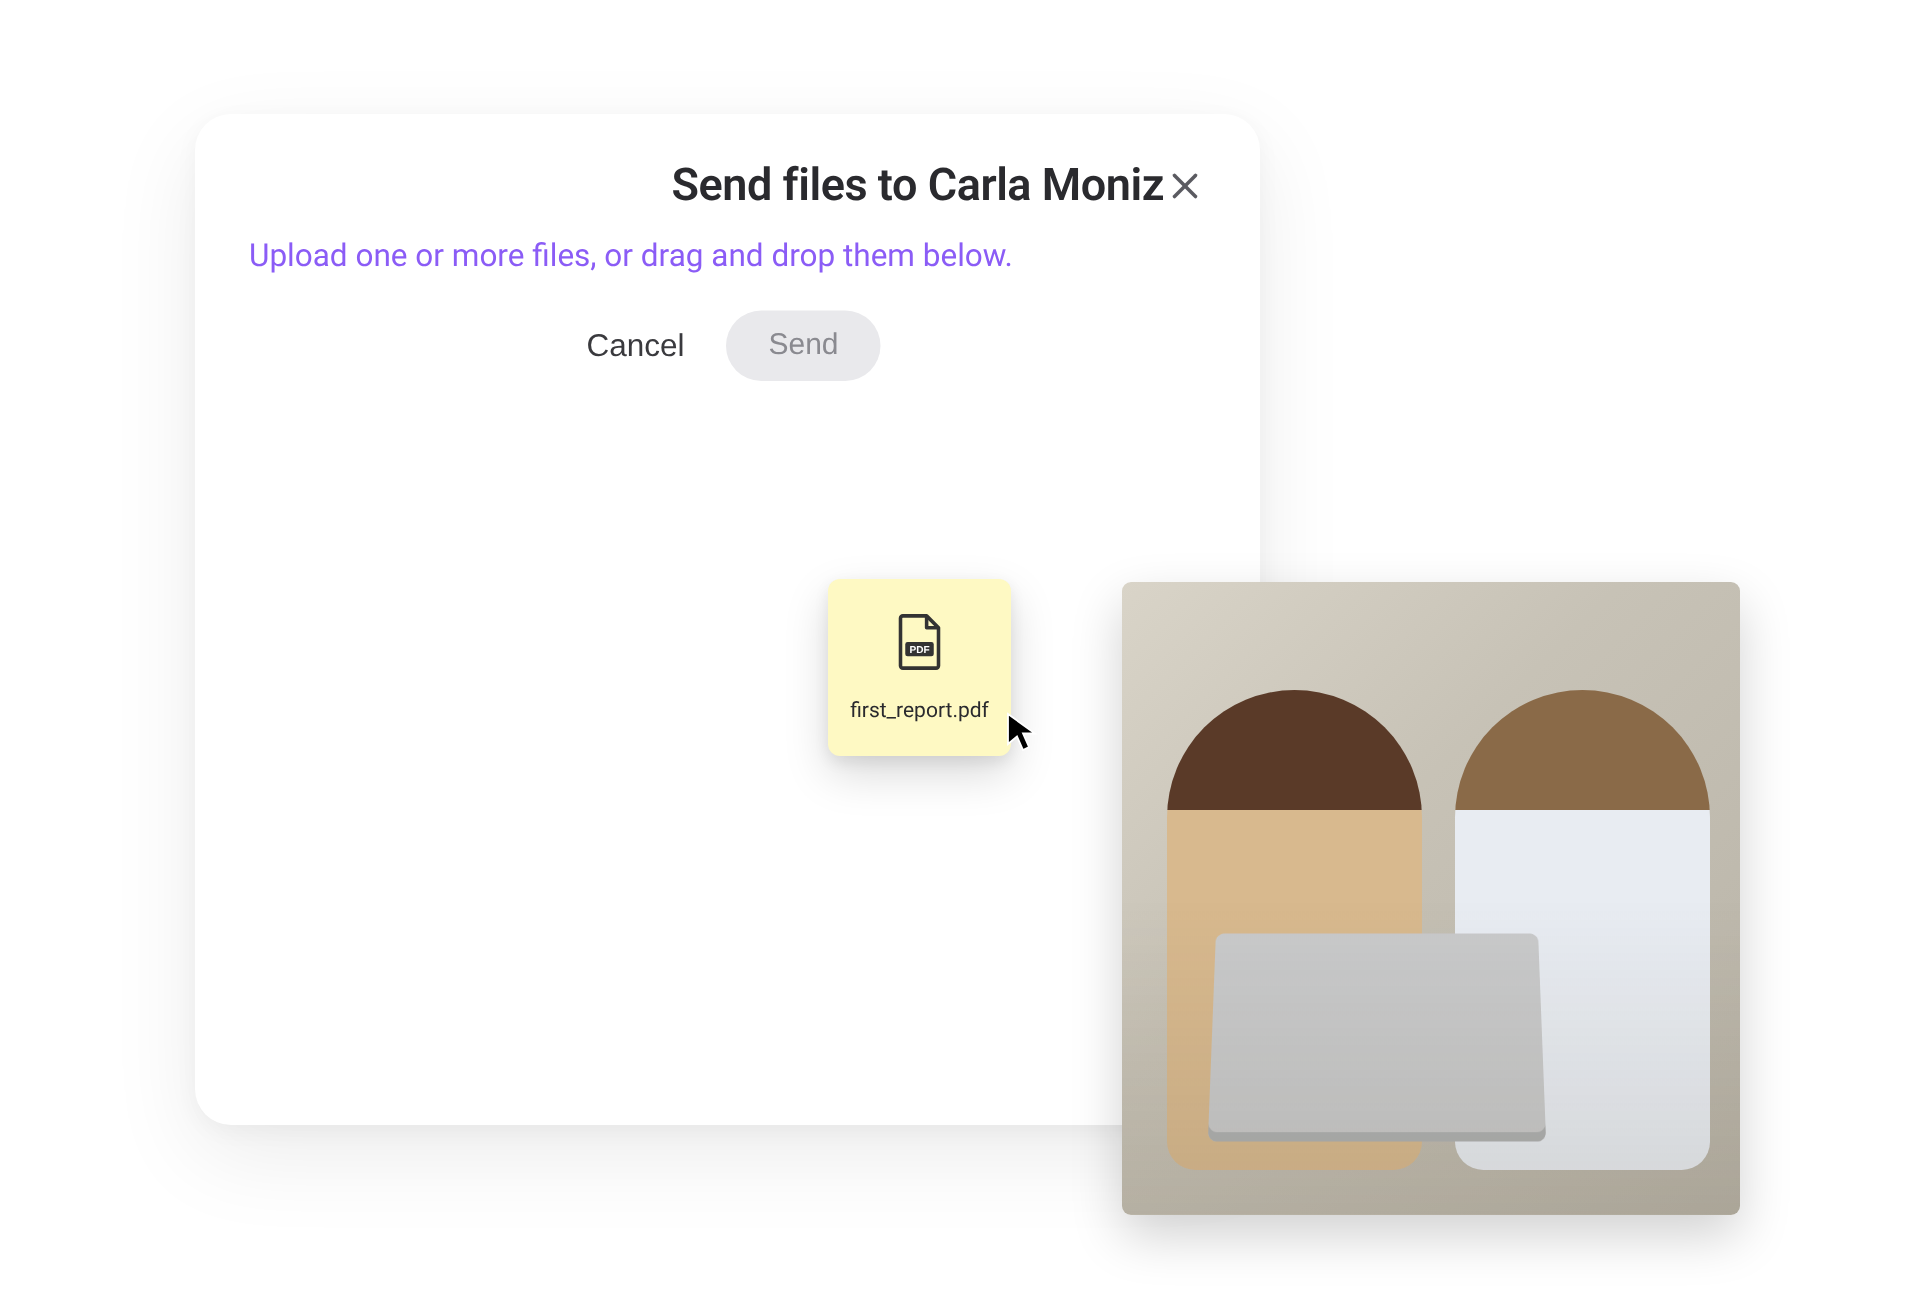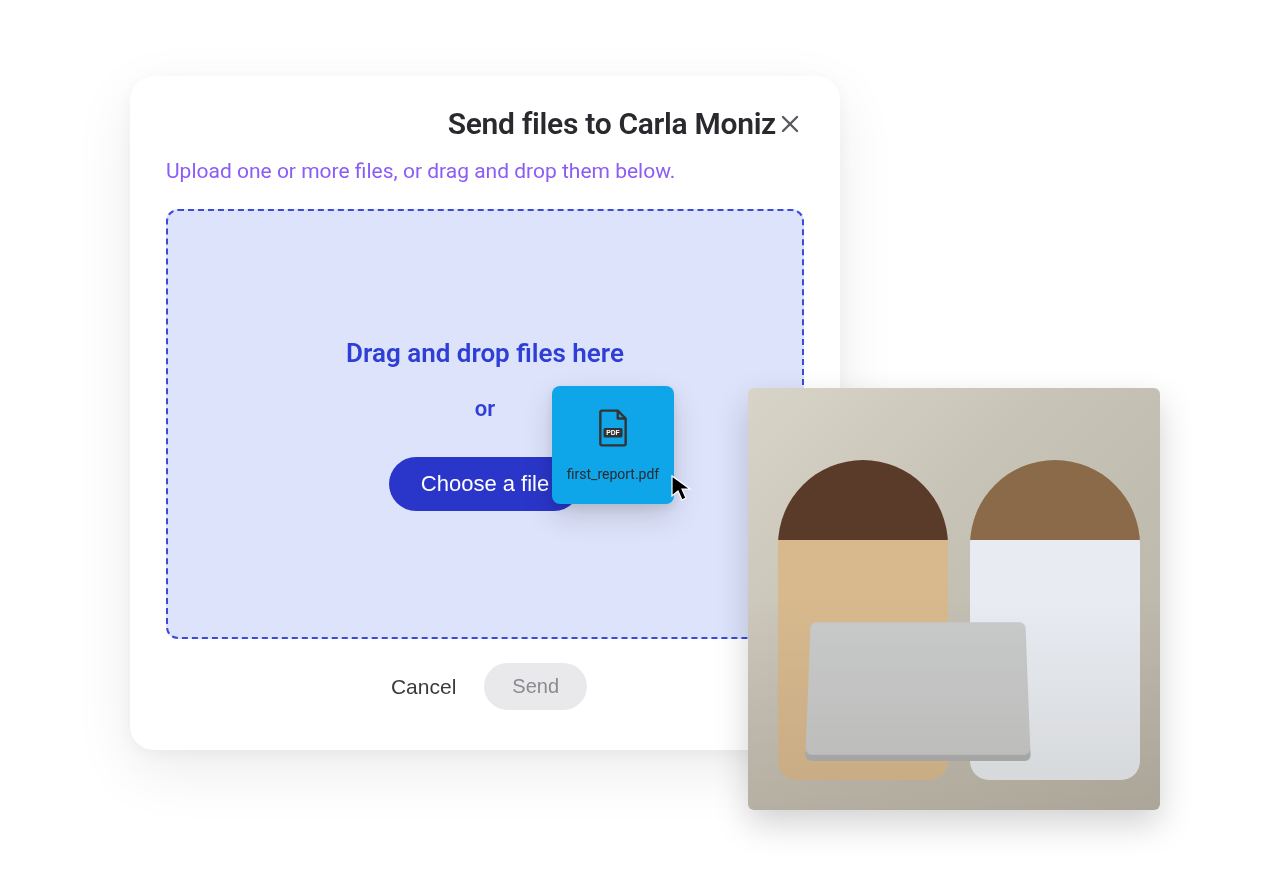--- a/index.html
+++ b/index.html
@@ -118,21 +118,21 @@
     cursor: pointer;
   }
 
   
   .drag-tile {
     position: absolute;
     left: 552px;
     top: 386px;
     width: 122px;
     height: 118px;
-    background: #0ea5e9;
+    background: #fef9c3;
     border-radius: 8px;
     box-shadow: 0 12px 30px rgba(0,0,0,0.15), 0 4px 10px rgba(0,0,0,0.08);
     display: flex;
     flex-direction: column;
     align-items: center;
     justify-content: center;
     gap: 19px;
     z-index: 5;
   }
   .drag-tile .pdf-icon {
@@ -192,25 +192,20 @@
     <div class="close-btn">
       <svg viewBox="0 0 24 24" fill="none" stroke="currentColor" stroke-width="2.4" stroke-linecap="round">
         <line x1="5" y1="5" x2="19" y2="19"></line>
         <line x1="19" y1="5" x2="5" y2="19"></line>
       </svg>
     </div>
   </div>
 
   <p class="modal-sub">Upload one or more files, or drag and drop them below.</p>
 
-  <div class="dropzone">
-    <div class="dz-title">Drag and drop files here</div>
-    <div class="dz-or">or</div>
-    <button class="choose-btn">Choose a file</button>
-  </div>
 
   <div class="modal-footer">
     <button class="cancel-btn">Cancel</button>
     <button class="send-btn">Send</button>
   </div>
 </div>
 
 <div class="photo">
   <div class="p1"></div>
   <div class="p2"></div>

